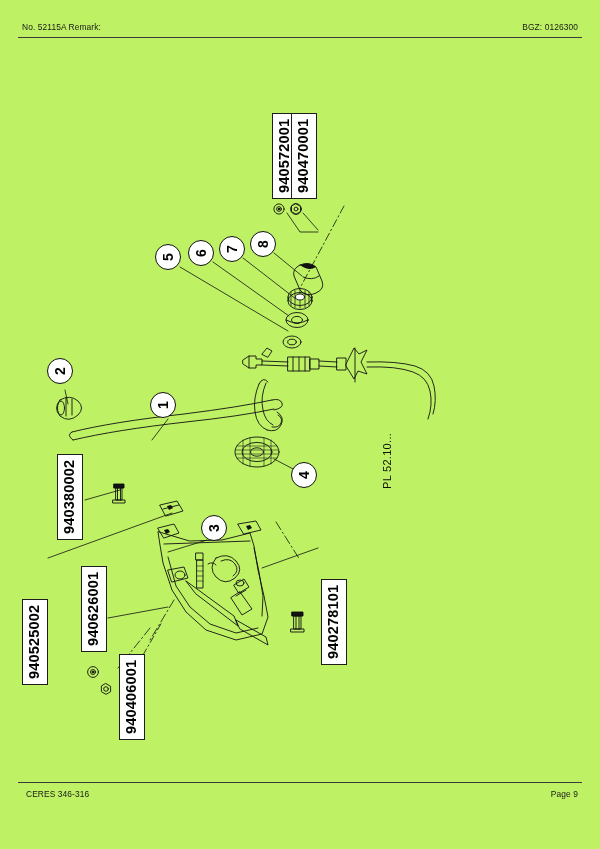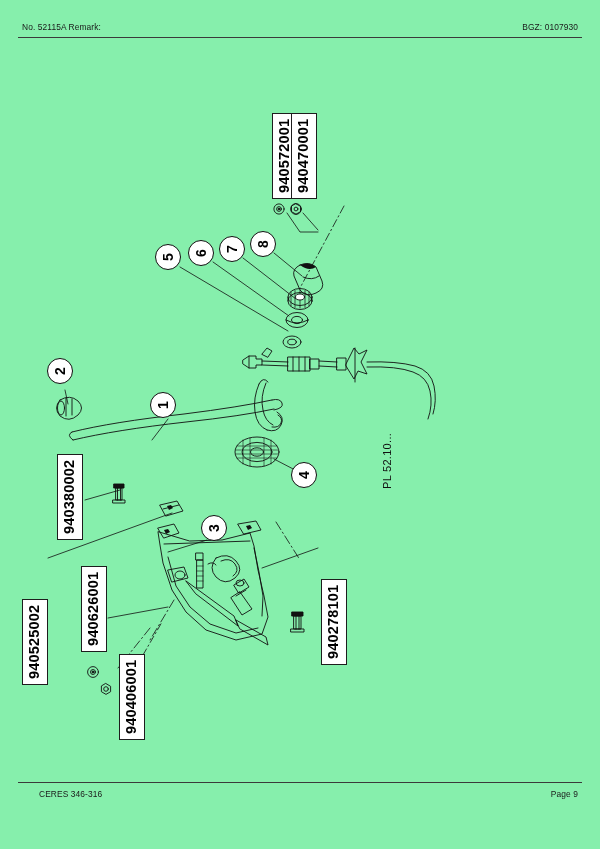--- a/index.html
+++ b/index.html
@@ -9,21 +9,21 @@
     background: #ffffff;
   }
   body {
     font-family: "Liberation Sans", sans-serif;
     -webkit-font-smoothing: antialiased;
   }
   #page {
     position: relative;
     width: 600px;
     height: 849px;
-    background: #86efac;
+    background: #bef264;
     overflow: hidden;
   }
 
   
   .hdr-rule, .ftr-rule {
     position: absolute;
     left: 18px;
     right: 18px;
     border-top: 1px solid #3a3a3a;
   }
@@ -32,21 +32,21 @@
 
   .hdr-text, .ftr-text {
     position: absolute;
     font-size: 8.4px;
     color: #1a1a1a;
     letter-spacing: .1px;
     white-space: nowrap;
   }
   .hdr-left  { left: 22px;  top: 22px; }
   .hdr-right { right: 22px; top: 22px; }
-  .ftr-left  { left: 39px;  top: 789px; }
+  .ftr-left  { left: 26px;  top: 789px; }
   .ftr-right { right: 22px; top: 789px; }
 
   
   #art {
     position: absolute;
     left: 0; top: 0;
     width: 600px; height: 849px;
   }
   #art svg { display: block; }
 
@@ -119,21 +119,21 @@
     pointer-events: none;
     user-select: none;
   }
 </style>
 </head>
 <body>
 
 <div id="page">
 
   <div class="hdr-text hdr-left">No. 52115A   Remark:</div>
-  <div class="hdr-text hdr-right">BGZ: 0107930</div>
+  <div class="hdr-text hdr-right">BGZ: 0126300</div>
   <div class="hdr-rule"></div>
 
   <div id="art">
     <svg width="600" height="849" viewBox="0 0 600 849" xmlns="http://www.w3.org/2000/svg">
       <g fill="none" stroke="#111111" stroke-width="0.9" stroke-linecap="round" stroke-linejoin="round">
 
         <g stroke-width="0.8">
           <path d="M287,213 L300,232 L318,232"></path>
           <path d="M303,213 L318,230"></path>
         </g>

